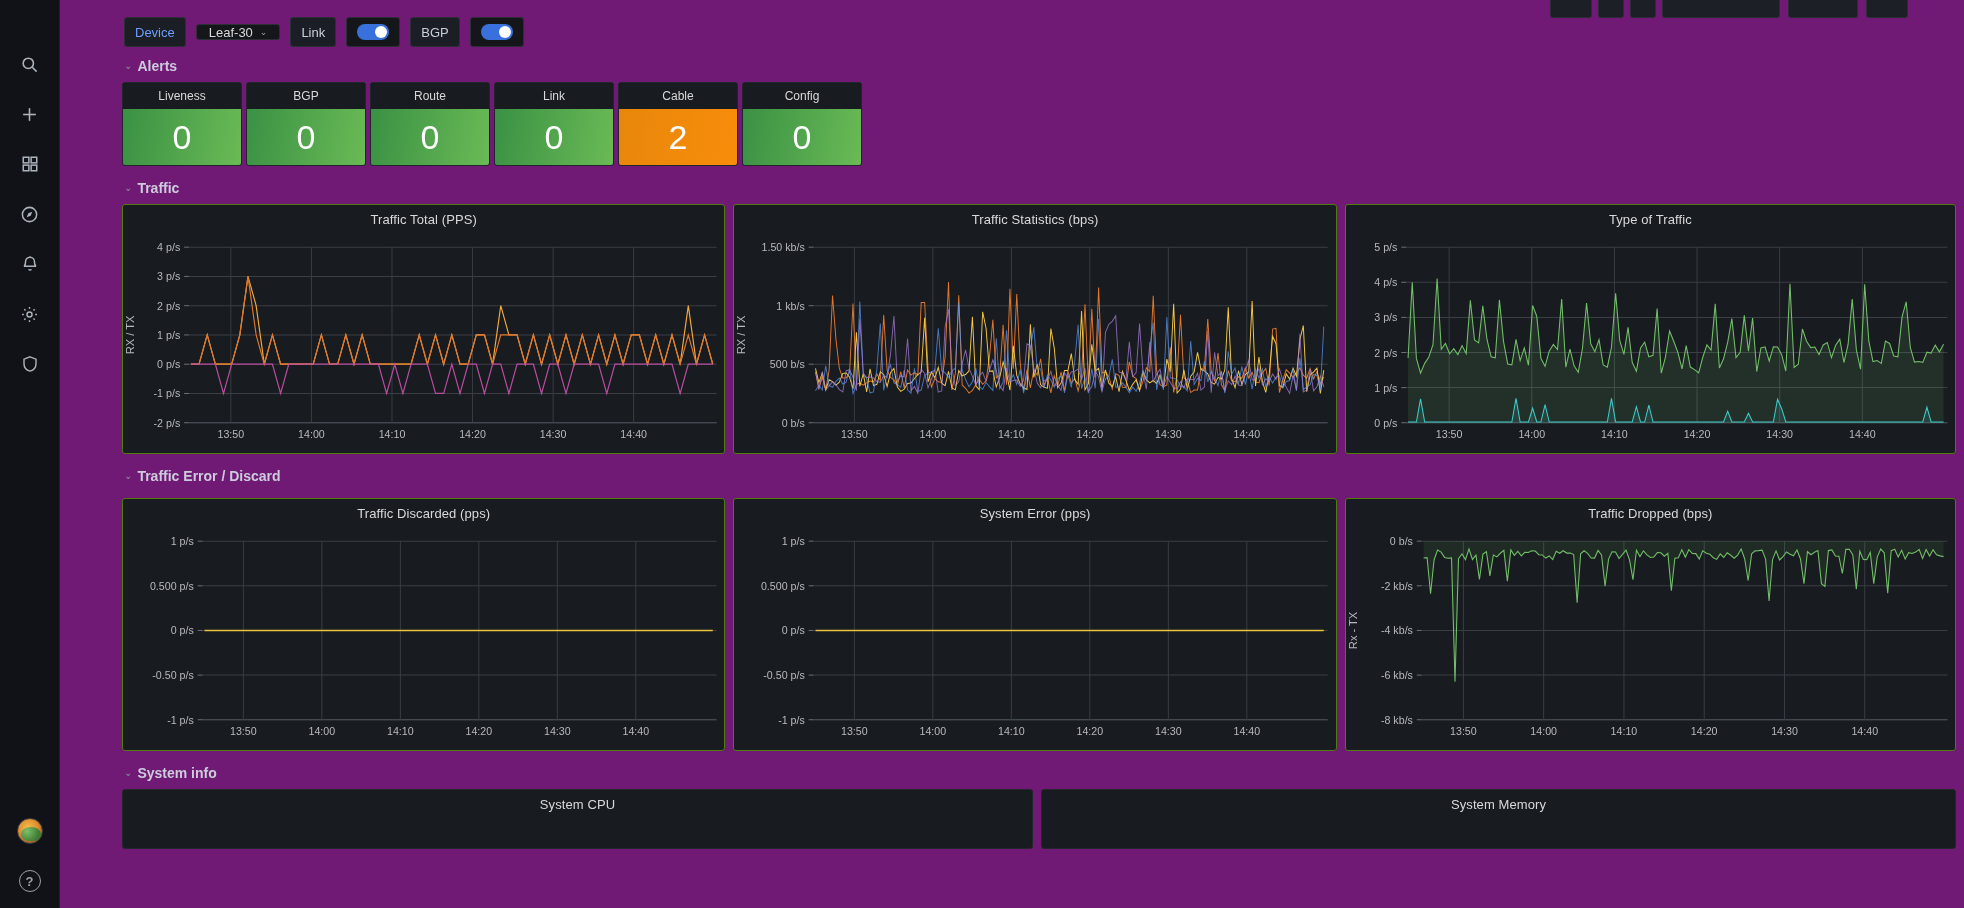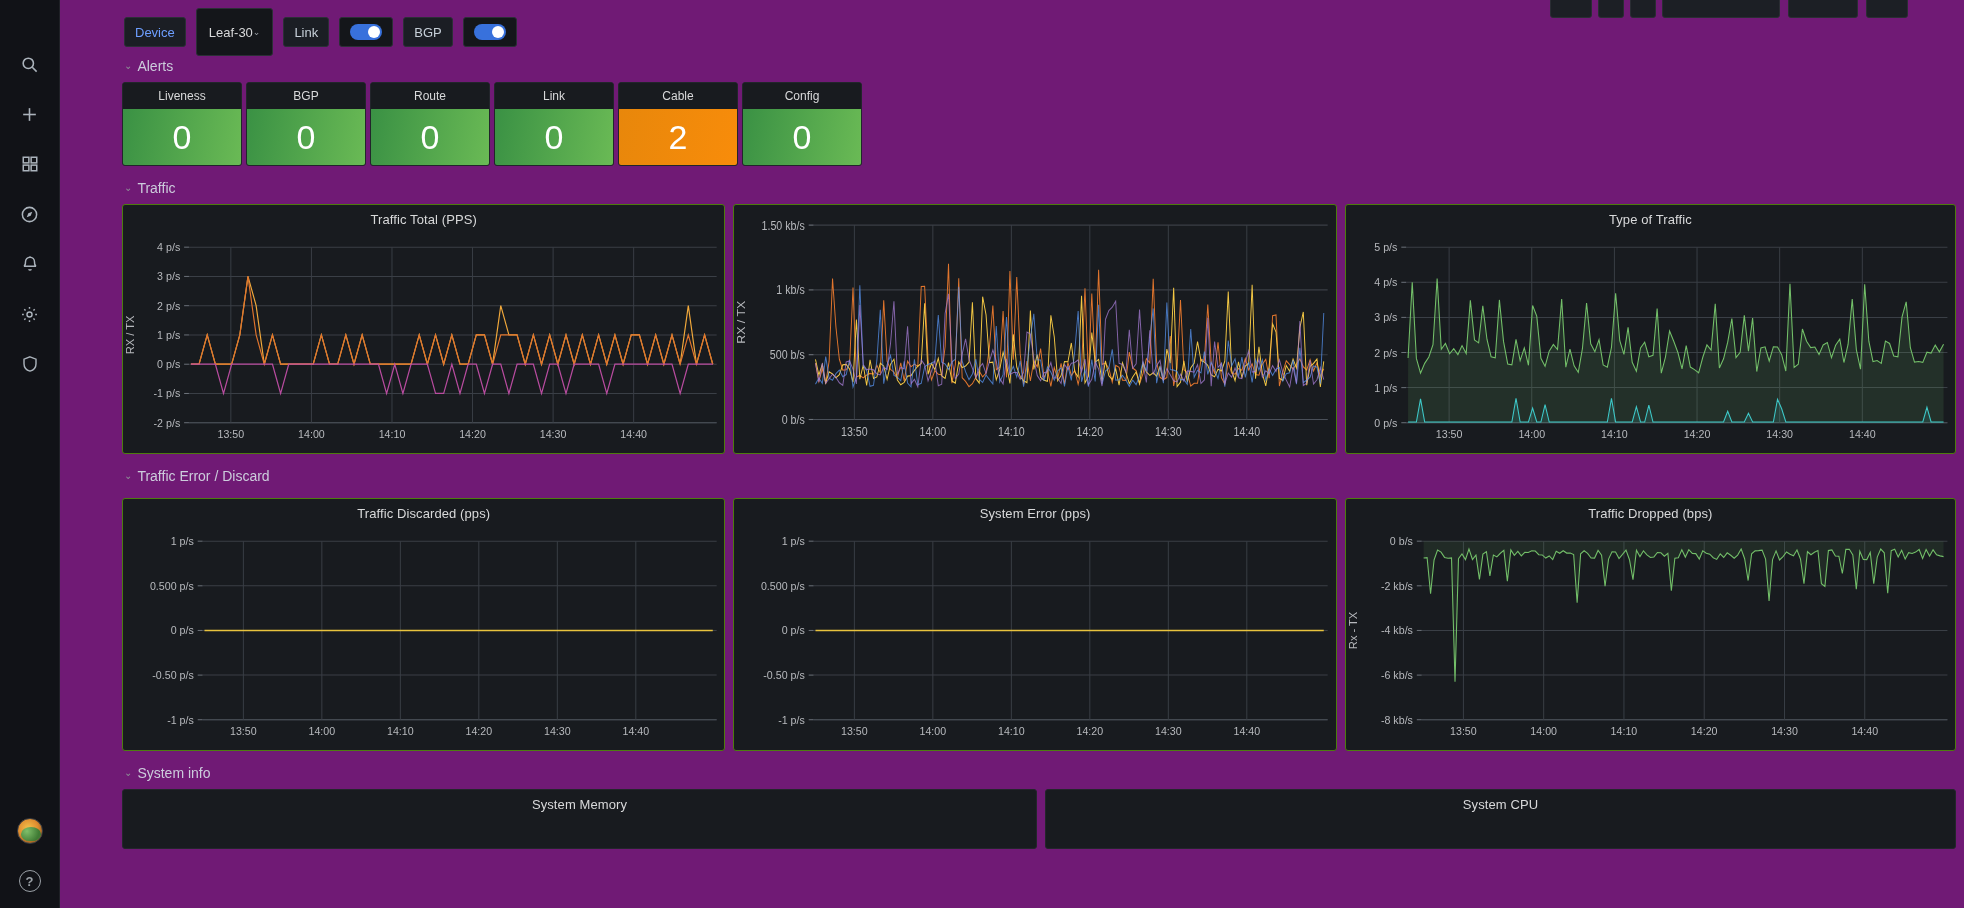--- a/index.html
+++ b/index.html
@@ -51,22 +51,22 @@
     padding: 6px 0 6px 64px; height: 44px;
   }
   .tb-label {
     background: #1b1e24; border: 1px solid #2b2f36; border-radius: 3px;
     padding: 6px 10px; font-size: 13px; color: #6e9fff; height: 30px;
     display: flex; align-items: center; font-weight: 500;
   }
   .tb-label.plain { color: #c7d0d9; }
   .tb-select {
     background: #14161a; border: 1px solid #2b2f36; border-radius: 3px;
-    padding: 6px 12px; font-size: 13px; color: #d8d9da; height: 48px;
-    display: flex; align-items: center; cursor: pointer; min-width: 76px;
+    padding: 6px 12px; font-size: 13px; color: #d8d9da; height: 16px;
+    display: flex; align-items: center; gap: 7px; cursor: pointer; min-width: 76px;
   }
   .caret { font-size: 9px; color: #9aa0a6; }
   .tb-togglebox {
     background: #14161a; border: 1px solid #2b2f36; border-radius: 3px;
     height: 30px; display: flex; align-items: center; padding: 0 10px; cursor: pointer;
   }
   .switch {
     width: 32px; height: 16px; border-radius: 9px; background: #3871dc;
     position: relative; display: inline-block;
   }
@@ -74,21 +74,21 @@
     content: ""; position: absolute; right: 2px; top: 2px;
     width: 12px; height: 12px; border-radius: 50%; background: #fff;
   }
 
   
   .section-row {
     display: flex; align-items: center; gap: 5px;
     padding: 4px 0 4px 64px; height: 24px;
   }
   .section-row .chev { color: #8c9196; font-size: 10px; line-height: 1; }
-  .section-title { color: #ccccdc; font-size: 14px; font-weight: 400; }
+  .section-title { color: #ccccdc; font-size: 14px; font-weight: 700; }
 
   
   .stats-row { display: flex; gap: 4px; padding-left: 62px; text-align: center; }
   .stat-panel { width: 120px; border-radius: 3px; overflow: hidden; background: #181b1f; border: 1px solid #22252b; }
   .stat-head {
     height: 26px; display: flex; align-items: center; justify-content: center;
     font-size: 12px; color: #d8d9da; background: #181b1f;
   }
   .stat-body {
     height: 56px; display: flex; align-items: center; justify-content: center;
@@ -304,20 +304,21 @@
             <line x1="526.454961832061" y1="18" x2="526.454961832061" y2="192" class="gridline"></line>
             <text x="526.454961832061" y="207" class="axis-text axis-text-c">14:40</text>
             <text x="11" y="105" class="ylabel-rot" text-anchor="middle" transform="rotate(-90 11 105)">RX / TX</text>
             <path d="M70.00 134.00 L78.41 134.00 L86.81 105.00 L95.22 134.00 L103.63 134.00 L112.03 134.00 L120.44 105.00 L128.84 47.00 L137.25 76.00 L145.66 134.00 L154.06 105.00 L162.47 134.00 L170.88 134.00 L179.28 134.00 L187.69 134.00 L196.09 134.00 L204.50 105.00 L212.91 134.00 L221.31 134.00 L229.72 105.00 L238.13 134.00 L246.53 105.00 L254.94 134.00 L263.34 134.00 L271.75 134.00 L280.16 134.00 L288.56 134.00 L296.97 134.00 L305.38 105.00 L313.78 134.00 L322.19 105.00 L330.59 134.00 L339.00 105.00 L347.41 134.00 L355.81 134.00 L364.22 105.00 L372.63 105.00 L381.03 134.00 L389.44 76.00 L397.84 105.00 L406.25 105.00 L414.66 134.00 L423.06 105.00 L431.47 134.00 L439.88 105.00 L448.28 134.00 L456.69 105.00 L465.09 134.00 L473.50 105.00 L481.91 134.00 L490.31 105.00 L498.72 134.00 L507.13 105.00 L515.53 134.00 L523.94 105.00 L532.34 105.00 L540.75 134.00 L549.16 105.00 L557.56 134.00 L565.97 105.00 L574.38 134.00 L582.78 76.00 L591.19 134.00 L599.59 105.00 L608.00 134.00" fill="none" stroke="#f2a93b" stroke-width="1.2"></path>
             <path d="M70.00 134.00 L78.41 134.00 L86.81 105.00 L95.22 134.00 L103.63 134.00 L112.03 134.00 L120.44 105.00 L128.84 47.00 L137.25 105.00 L145.66 134.00 L154.06 105.00 L162.47 134.00 L170.88 134.00 L179.28 134.00 L187.69 134.00 L196.09 134.00 L204.50 105.00 L212.91 134.00 L221.31 134.00 L229.72 105.00 L238.13 134.00 L246.53 105.00 L254.94 134.00 L263.34 134.00 L271.75 134.00 L280.16 134.00 L288.56 134.00 L296.97 134.00 L305.38 105.00 L313.78 134.00 L322.19 105.00 L330.59 134.00 L339.00 105.00 L347.41 134.00 L355.81 134.00 L364.22 105.00 L372.63 105.00 L381.03 134.00 L389.44 105.00 L397.84 105.00 L406.25 105.00 L414.66 134.00 L423.06 105.00 L431.47 134.00 L439.88 105.00 L448.28 134.00 L456.69 105.00 L465.09 134.00 L473.50 105.00 L481.91 134.00 L490.31 105.00 L498.72 134.00 L507.13 105.00 L515.53 134.00 L523.94 105.00 L532.34 105.00 L540.75 134.00 L549.16 105.00 L557.56 134.00 L565.97 105.00 L574.38 134.00 L582.78 105.00 L591.19 134.00 L599.59 105.00 L608.00 134.00" fill="none" stroke="#e0752d" stroke-width="1.2"></path>
             <path d="M70.00 134.00 L78.41 134.00 L86.81 134.00 L95.22 134.00 L103.63 163.00 L112.03 134.00 L120.44 134.00 L128.84 134.00 L137.25 134.00 L145.66 134.00 L154.06 134.00 L162.47 163.00 L170.88 134.00 L179.28 134.00 L187.69 134.00 L196.09 134.00 L204.50 134.00 L212.91 134.00 L221.31 134.00 L229.72 134.00 L238.13 134.00 L246.53 134.00 L254.94 134.00 L263.34 134.00 L271.75 163.00 L280.16 134.00 L288.56 163.00 L296.97 134.00 L305.38 134.00 L313.78 134.00 L322.19 163.00 L330.59 163.00 L339.00 134.00 L347.41 163.00 L355.81 134.00 L364.22 134.00 L372.63 163.00 L381.03 134.00 L389.44 134.00 L397.84 163.00 L406.25 134.00 L414.66 134.00 L423.06 134.00 L431.47 163.00 L439.88 134.00 L448.28 134.00 L456.69 163.00 L465.09 134.00 L473.50 134.00 L481.91 134.00 L490.31 134.00 L498.72 163.00 L507.13 134.00 L515.53 134.00 L523.94 134.00 L532.34 134.00 L540.75 134.00 L549.16 134.00 L557.56 134.00 L565.97 134.00 L574.38 163.00 L582.78 134.00 L591.19 134.00 L599.59 134.00 L608.00 134.00" fill="none" stroke="#b94ca0" stroke-width="1.2"></path>
           </svg>
       </div>
     </div>
     <div class="panel" style="width:620px;height:250px;">
+      <div class="panel-title">Traffic Statistics (bps)</div>
       <div class="plot-wrap">
         <svg id="svg-chart1" viewBox="0 0 620 222" preserveAspectRatio="none">
             <line x1="82" y1="18" x2="612" y2="18" class="gridline"></line>
             <line x1="77" y1="18" x2="82" y2="18" class="tickmark"></line>
             <text x="73" y="22" class="axis-text axis-text-r">1.50 kb/s</text>
             <line x1="82" y1="76" x2="612" y2="76" class="gridline"></line>
             <line x1="77" y1="76" x2="82" y2="76" class="tickmark"></line>
             <text x="73" y="80" class="axis-text axis-text-r">1 kb/s</text>
             <line x1="82" y1="134" x2="612" y2="134" class="gridline"></line>
             <line x1="77" y1="134" x2="82" y2="134" class="tickmark"></line>
@@ -507,21 +508,21 @@
       </div>
     </div>
   </div>
 
   <div class="section-row" style="margin-top:10px;">
     <span class="chev">⌄</span>
     <span class="section-title">System info</span>
   </div>
 
   <div class="bottom-row" style="margin-top:4px;">
+    <div class="panel-bottom" style="width:932px;height:60px;">
+      <div class="panel-title">System CPU</div>
+    </div>
     <div class="panel-bottom" style="width:936px;height:60px;">
       <div class="panel-title">System Memory</div>
     </div>
-    <div class="panel-bottom" style="width:932px;height:60px;">
-      <div class="panel-title">System CPU</div>
-    </div>
   </div>
 
 </div>
 
 </body></html>

